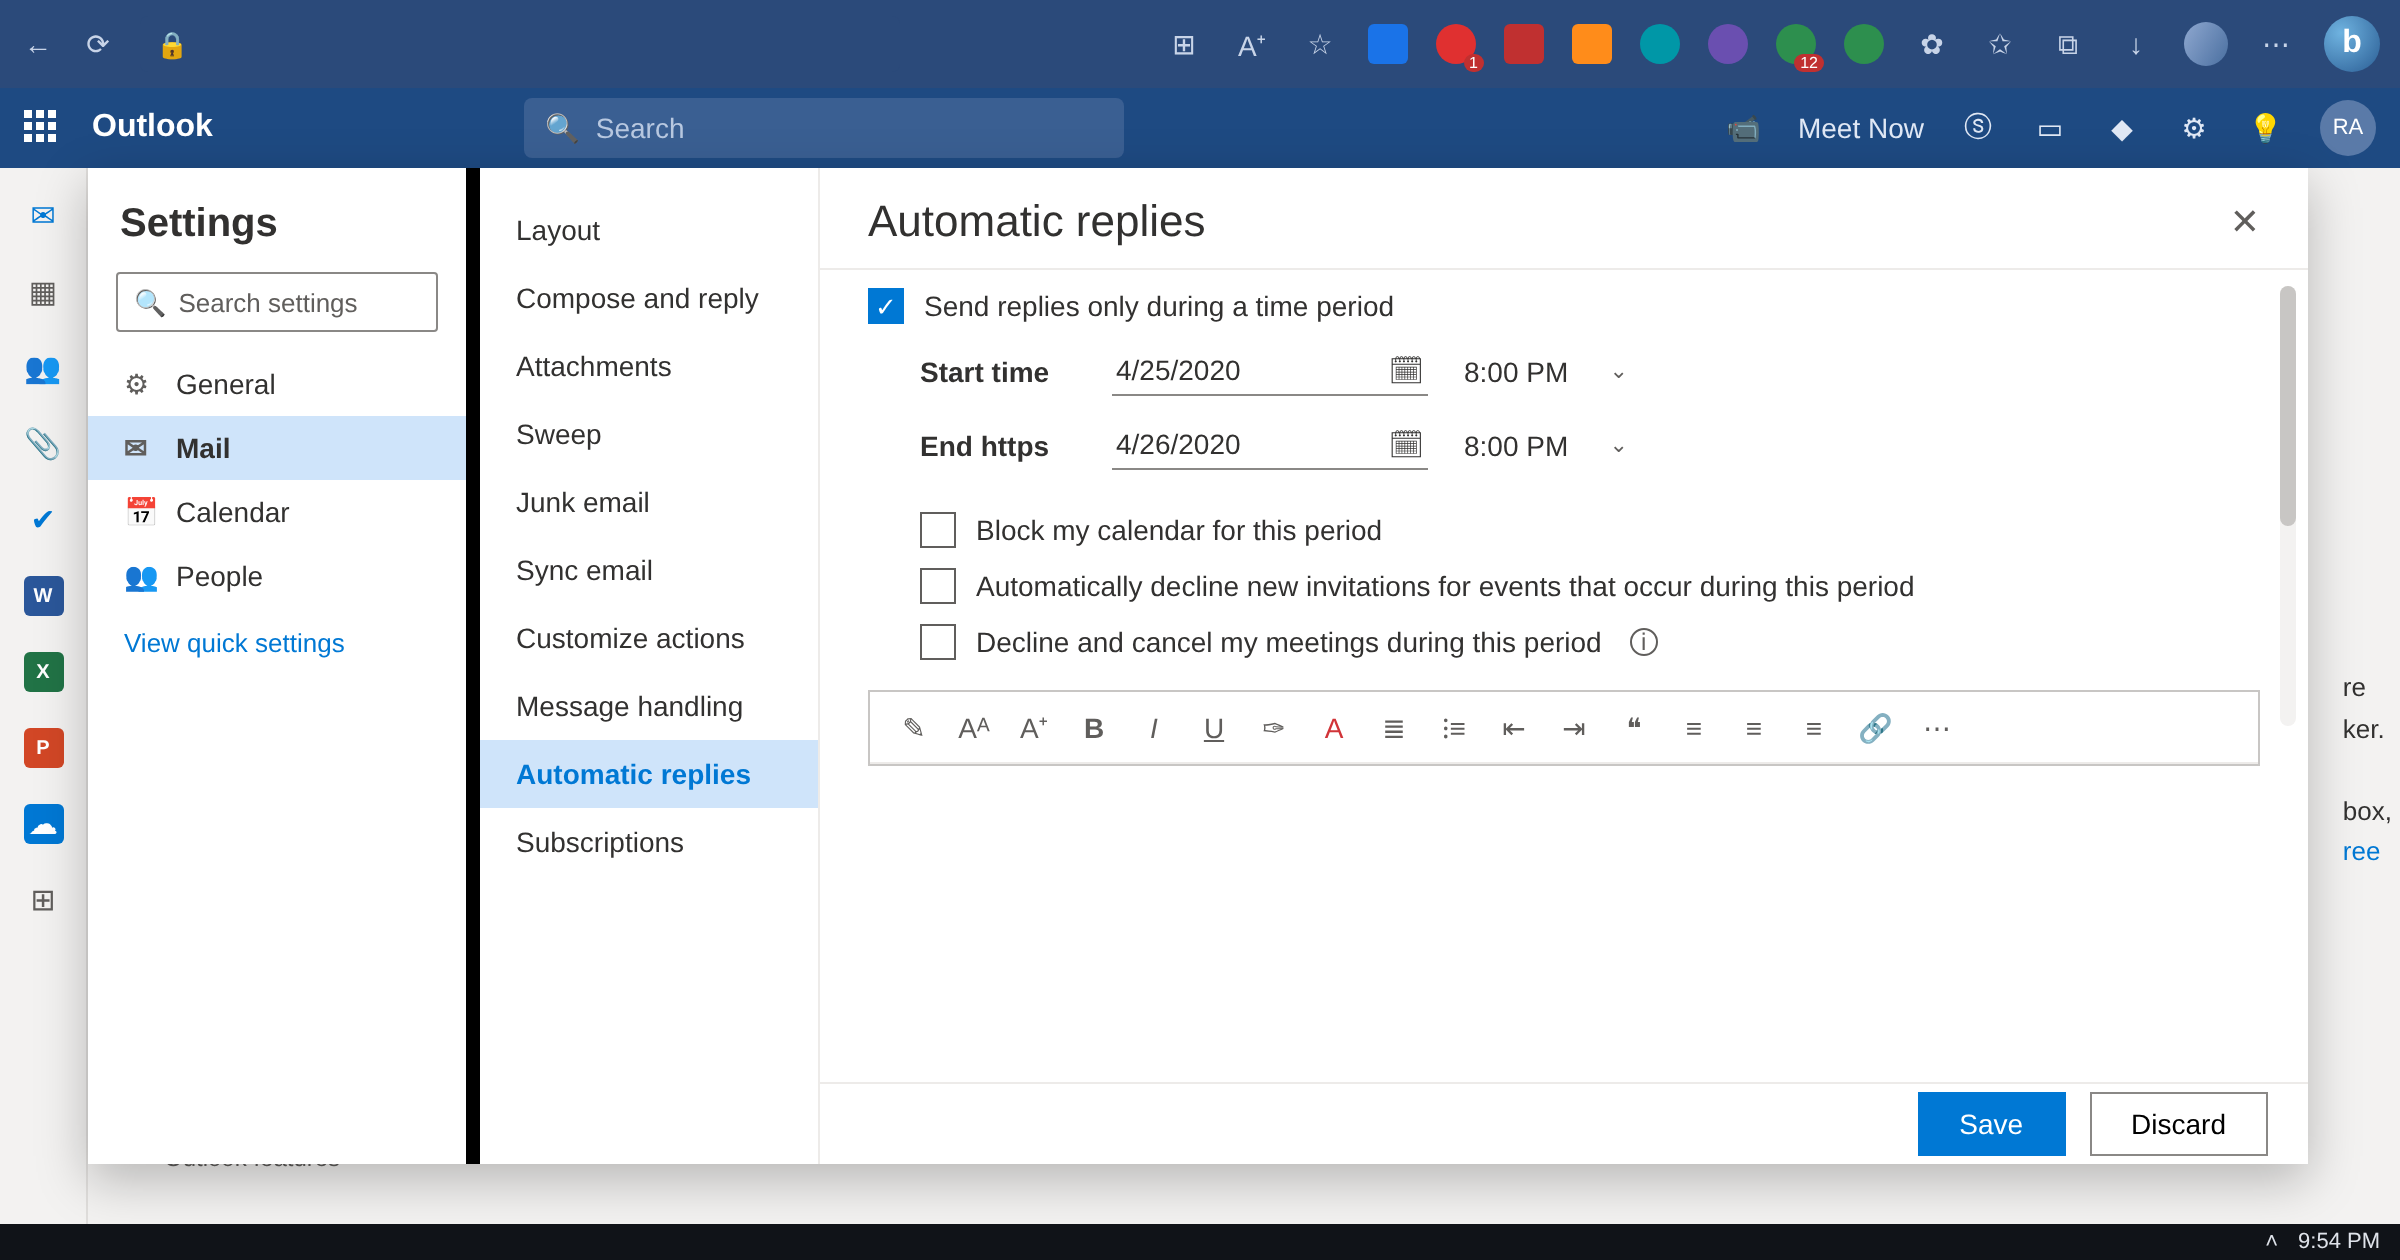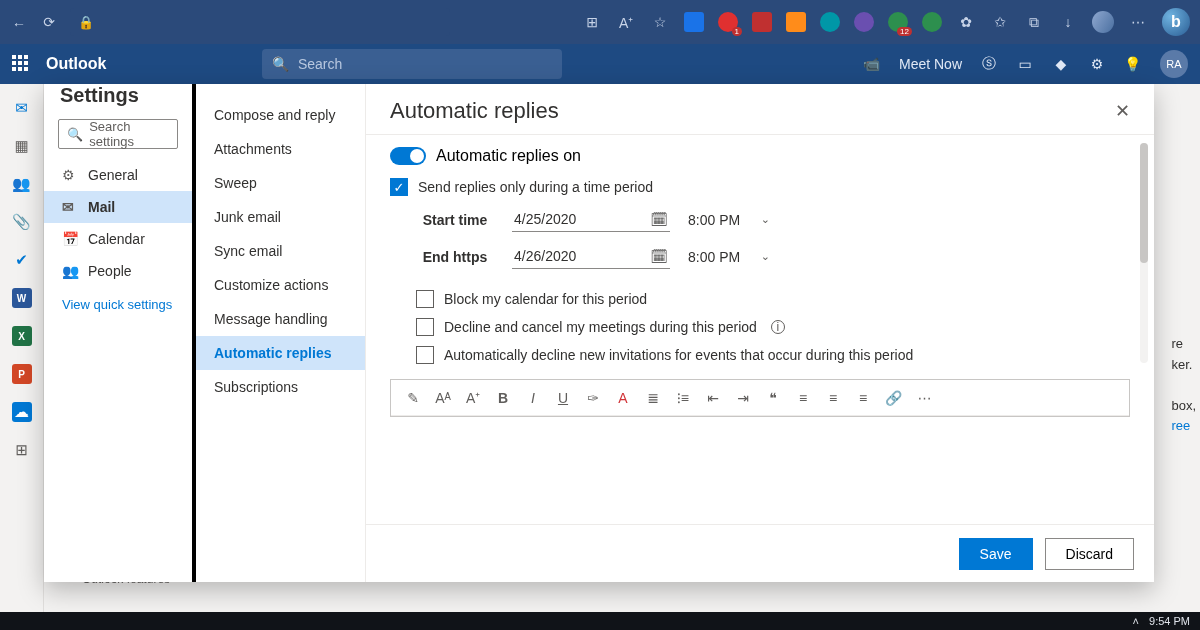--- a/index.html
+++ b/index.html
@@ -37,21 +37,21 @@
 .icon-rail { width:44px; background:#f3f2f1; display:flex; flex-direction:column; padding-top:14px; gap:18px; align-items:center; border-right:1px solid #e0dedc;}
 .icon-rail .rail-ico{width:20px;height:20px;font-size:15px;color:#605e5c;display:flex;align-items:center;justify-content:center;}
 .rail-ico.mail{color:#0078d4;border-left:3px solid #0078d4;width:44px;margin-left:-12px;padding-left:9px;}
 .rail-ico.word{background:#2b579a;color:#fff;border-radius:3px;font-size:10px;font-weight:bold;}
 .rail-ico.excel{background:#217346;color:#fff;border-radius:3px;font-size:10px;font-weight:bold;}
 .rail-ico.ppt{background:#d24726;color:#fff;border-radius:3px;font-size:10px;font-weight:bold;}
 .rail-ico.od{background:#0078d4;color:#fff;border-radius:3px;}
 
 
 .settings-panel { position:absolute; top:84px; left:44px; width:1110px; height:498px; background:#fff; box-shadow:0 8px 24px rgba(0,0,0,0.25); display:flex; }
-.settings-col1 { width:152px; border-right:4px solid #000000; padding:0 0; }
+.settings-col1 { width:196px; border-right:7px solid #000000; padding:17px 0; }
 .settings-col1 h1 { font-size:20px; font-weight:600; padding:0 16px 12px; color:#323130; }
 .search-settings { margin:0 14px 10px; height:30px; border:1px solid #8a8886; border-radius:2px; display:flex; align-items:center; padding:0 8px; gap:6px; color:#605e5c; font-size:13px;}
 .cat-item{display:flex;align-items:center;gap:10px;padding:8px 18px;font-size:14px;color:#323130;cursor:pointer;}
 .cat-item.active{background:#cfe4fa;font-weight:600;}
 .cat-item .ci-ico{width:16px;color:#605e5c;font-size:14px;}
 .quick-link{padding:10px 18px;color:#0078d4;font-size:13px;}
 
 .settings-col2 { width:170px; border-right:1px solid #edebe9; padding:14px 0;}
 .sub-item{padding:9px 18px;font-size:14px;color:#323130;cursor:pointer;}
 .sub-item.active{background:#cfe4fa;font-weight:600;color:#0078d4;}
@@ -65,36 +65,36 @@
 .scroll-thumb{width:8px;height:120px;background:#c8c6c4;border-radius:4px;}
 
 .toggle-row{display:flex;align-items:center;gap:10px;padding:8px 0;}
 .toggle{width:36px;height:18px;border-radius:9px;background:#0078d4;position:relative;}
 .toggle::after{content:"";position:absolute;right:2px;top:2px;width:14px;height:14px;background:#fff;border-radius:50%;}
 .check-row{display:flex;align-items:center;gap:10px;padding:5px 0;font-size:14px;color:#323130;}
 .check-box{width:18px;height:18px;border:1px solid #605e5c;display:flex;align-items:center;justify-content:center;font-size:13px;color:#fff;}
 .check-box.checked{background:#0078d4;border-color:#0078d4;}
 .time-grid{margin-left:26px;margin-bottom:10px;}
 .time-row{display:flex;align-items:center;gap:18px;padding:6px 0;font-size:14px;}
-.time-label{width:78px;color:#323130;font-weight:600;text-align:center;}
+.time-label{width:78px;color:#323130;font-weight:600;}
 .date-input{width:158px;border-bottom:1px solid #8a8886;padding:4px 2px;display:flex;align-items:center;justify-content:space-between;color:#323130;}
 .time-select{width:82px;display:flex;align-items:center;justify-content:space-between;color:#323130;}
 .chev{color:#605e5c;font-size:11px;}
 .info-ico{color:#605e5c;font-size:12px;border:1px solid #605e5c;border-radius:50%;width:14px;height:14px;display:inline-flex;align-items:center;justify-content:center;margin-left:4px;}
 
 .editor-box{border:1px solid #c8c6c4;margin-top:10px;}
 .editor-toolbar{height:36px;border-bottom:1px solid #edebe9;display:flex;align-items:center;gap:14px;padding:0 14px;color:#605e5c;font-size:14px;}
 .etb{cursor:pointer;min-width:16px;text-align:center;}
 .etb.b{font-weight:bold;}
 .etb.i{font-style:italic;}
 .etb.u{text-decoration:underline;}
 .editor-content{min-height:62px;padding:16px;font-size:15px;color:#323130;position:relative;}
 .cursor-line{display:inline-block;border-right:1px solid #323130;height:18px;vertical-align:middle;}
 
-.panel-foot{height:58px;border-top:1px solid #edebe9;display:flex;align-items:center;justify-content:flex-end;gap:12px;padding:0 20px;}
+.panel-foot{height:41px;border-top:1px solid #edebe9;display:flex;align-items:center;justify-content:flex-end;gap:12px;padding:0 20px;}
 .btn{height:32px;padding:0 20px;font-size:14px;border:1px solid #8a8886;background:#fff;cursor:pointer;display:flex;align-items:center;}
 .btn.primary{background:#0078d4;color:#fff;border-color:#0078d4;}
 
 .background-text{position:absolute;right:4px;top:250px;font-size:13px;color:#323130;line-height:1.6;}
 .background-text .linkish{color:#0078d4;}
 .footer-text{position:absolute;left:82px;bottom:24px;font-size:12px;color:#605e5c;line-height:1.4;}
 
 
 .taskbar{position:absolute;left:0;right:0;bottom:0;height:18px;background:#101318;display:flex;align-items:center;justify-content:flex-end;padding:0 10px;color:#dfe3ea;font-size:11px;gap:10px;}
 </style>
@@ -211,44 +211,41 @@
         </div>
         <div class="cat-item">
           <span class="ci-ico">👥</span>
           <span>People</span>
         </div>
       </div>
     <div class="quick-link">View quick settings</div>
   </div>
   <div class="settings-col2">
     <div id="sub-list">
+        <div class="sub-item">Layout</div>
         <div class="sub-item">Compose and reply</div>
         <div class="sub-item">Attachments</div>
         <div class="sub-item">Sweep</div>
         <div class="sub-item">Junk email</div>
         <div class="sub-item">Sync email</div>
         <div class="sub-item">Customize actions</div>
         <div class="sub-item">Message handling</div>
         <div class="sub-item active">Automatic replies</div>
         <div class="sub-item">Subscriptions</div>
       </div>
   </div>
   <div class="settings-col3">
     <div class="panel-head">
       <h2>Automatic replies</h2>
       <span class="close-x">✕</span>
     </div>
     <div class="panel-body">
       <div class="scroll-track">
           <div class="scroll-thumb"></div>
         </div>
-      <div class="toggle-row">
-        <div class="toggle"></div>
-        <span>Automatic replies on</span>
-      </div>
       <div class="check-row">
         <div class="check-box checked">✓</div>
         <span>Send replies only during a time period</span>
       </div>
       <div class="time-grid">
         <div class="time-row">
           <span class="time-label">Start time</span>
           <div class="date-input">
             <span>4/25/2020</span>
             <span>🗓</span>
@@ -269,26 +266,26 @@
             <span class="chev">⌄</span>
           </div>
         </div>
       </div>
       <div class="check-row" style="margin-left:26px">
         <div class="check-box"></div>
         <span>Block my calendar for this period</span>
       </div>
       <div class="check-row" style="margin-left:26px">
         <div class="check-box"></div>
+        <span>Automatically decline new invitations for events that occur during this period</span>
+      </div>
+      <div class="check-row" style="margin-left:26px">
+        <div class="check-box"></div>
         <span>Decline and cancel my meetings during this period</span>
         <span class="info-ico">i</span>
-      </div>
-      <div class="check-row" style="margin-left:26px">
-        <div class="check-box"></div>
-        <span>Automatically decline new invitations for events that occur during this period</span>
       </div>
 
       <div class="editor-box">
         <div class="editor-toolbar">
           <span class="etb">✎</span>
           <span class="etb">Aᴬ</span>
           <span class="etb">A⁺</span>
           <span class="etb b">B</span>
           <span class="etb i">I</span>
           <span class="etb u">U</span>

